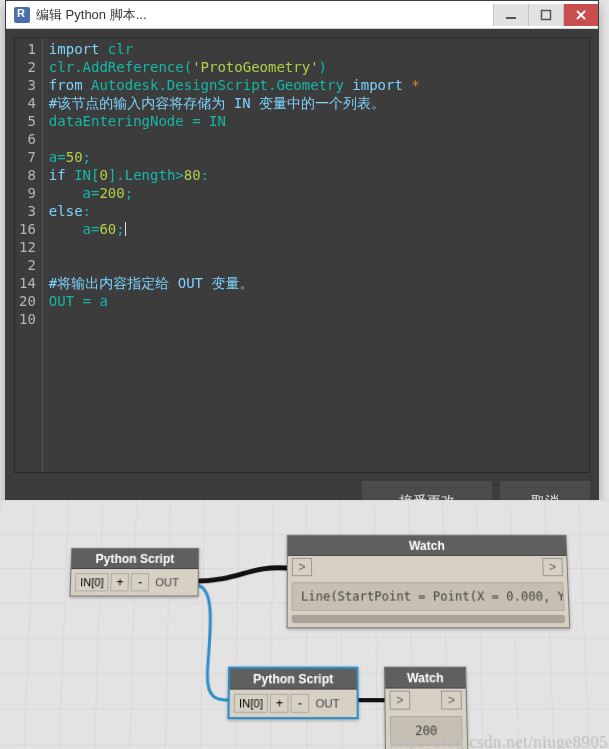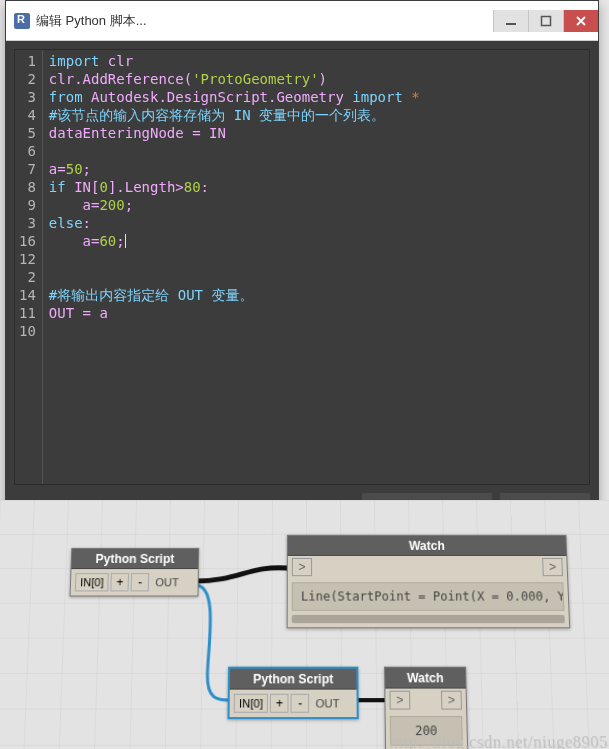--- a/index.html
+++ b/index.html
@@ -4,21 +4,21 @@
 <style>
   * { box-sizing: border-box; margin: 0; padding: 0; }
   body { width: 609px; height: 749px; background: #e8e8e8; font-family: "Segoe UI", Arial, sans-serif; font-size: 12px; overflow: hidden; position: relative; }
 
   
   .win {
     position: absolute; left: 5px; top: 0; width: 594px; height: 532px;
     background: #fff; border: 1px solid #3d3d3d; box-shadow: 0 4px 12px rgba(0,0,0,0.3);
   }
   .titlebar {
-    height: 40px; background: #fff; display: flex; align-items: center;
+    height: 28px; background: #fff; display: flex; align-items: center;
     padding-left: 8px; border-bottom: 1px solid #d0d0d0;
   }
   .titlebar .app-icon {
     width: 16px; height: 16px; margin-right: 6px; background: #4b6ea9;
     display: inline-block; border-radius: 2px; position: relative;
   }
   .titlebar .app-icon::after { content:"R"; color:#fff; font-size:11px; font-weight:bold; position:absolute; left:3px; top:0; }
   .titlebar .title { flex:1; font-size:13px; color:#333; }
   .winbtns { display:flex; height:22px; }
   .winbtn { width:35px; height:22px; display:flex; align-items:center; justify-content:center; background:#e2e2e2; border-left:1px solid #c6c6c6; }
@@ -29,21 +29,21 @@
   .editor {
     flex:1; background:#3c3c3c; overflow:hidden; display:flex; font-family: Consolas, monospace; font-size:14px; line-height:18px;
     border:1px solid #2a2a2a;
   }
   .gutter { background:#3c3c3c; color:#b6b6b6; text-align:right; padding:2px 6px 2px 4px; user-select:none; border-right:1px solid #555; }
   .gutter div { height:18px; }
   .code { flex:1; background:#3c3c3c; color:#cfcfcf; padding:2px 6px; white-space:pre; }
   .code div { height:18px; }
   
   .tk-kw   { color:#7dd3fc; }   
-  .tk-id   { color:#f0abfc;margin-top:15px; }
+  .tk-id   { color:#14b8a6;margin-top:15px; }
   .tk-str  { color:#b0d04a; }
   .tk-cmt  { color:#7dd3fc; }
   .tk-num  { color:#b0d04a;text-align:center; }
   .tk-star { color:#d2863c; }
   .cursor { display:inline-block; width:1px; height:14px; background:#e0e0e0; vertical-align:-2px; }
 
   .btnbar { display:flex; justify-content:flex-end; gap:8px; padding-top:8px; }
   .dlgbtn {
     background:#4b4b4b; color:#e6e6e6; border:none; padding:12px 28px; font-size:14px;
   }
@@ -130,21 +130,21 @@
           <div>5</div>
           <div>6</div>
           <div>7</div>
           <div>8</div>
           <div>9</div>
           <div>3</div>
           <div>16</div>
           <div>12</div>
           <div>2</div>
           <div>14</div>
-          <div>11</div>
+          <div>20</div>
           <div>10</div>
         </div>
       <div class="code" id="code"><div><span class="tk-kw">import</span><span class="tk-id"> clr</span></div><div><span class="tk-id">clr.AddReference(</span><span class="tk-str">'ProtoGeometry'</span><span class="tk-id">)</span></div><div><span class="tk-kw">from</span><span class="tk-id"> Autodesk.DesignScript.Geometry </span><span class="tk-kw">import</span><span class="tk-star"> *</span></div><div><span class="tk-cmt">#该节点的输入内容将存储为 IN 变量中的一个列表。</span></div><div><span class="tk-id">dataEnteringNode = IN</span></div><div><span class="tk-id"></span></div><div><span class="tk-id">a=</span><span class="tk-num">50</span><span class="tk-id">;</span></div><div><span class="tk-kw">if</span><span class="tk-id"> IN[</span><span class="tk-num">0</span><span class="tk-id">].Length&gt;</span><span class="tk-num">80</span><span class="tk-id">:</span></div><div><span class="tk-id">    a=</span><span class="tk-num">200</span><span class="tk-id">;</span></div><div><span class="tk-kw">else</span><span class="tk-id">:</span></div><div><span class="tk-id">    a=</span><span class="tk-num">60</span><span class="tk-id">;</span><span class="cursor"></span></div><div><span class="tk-id"></span></div><div><span class="tk-id"></span></div><div><span class="tk-cmt">#将输出内容指定给 OUT 变量。</span></div><div><span class="tk-id">OUT = a</span></div><div><span class="tk-id"></span></div></div>
     </div>
     <div class="btnbar">
       <button class="dlgbtn">接受更改</button>
       <button class="dlgbtn">取消</button>
     </div>
   </div>
 </div>

